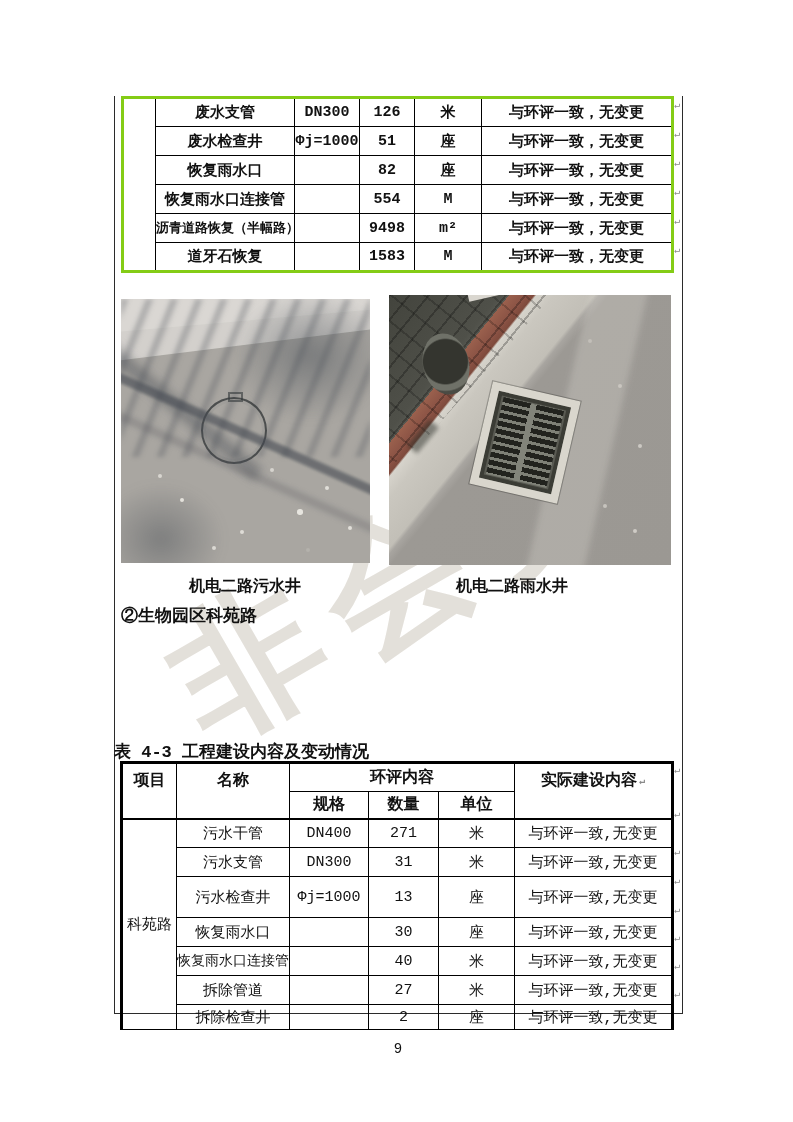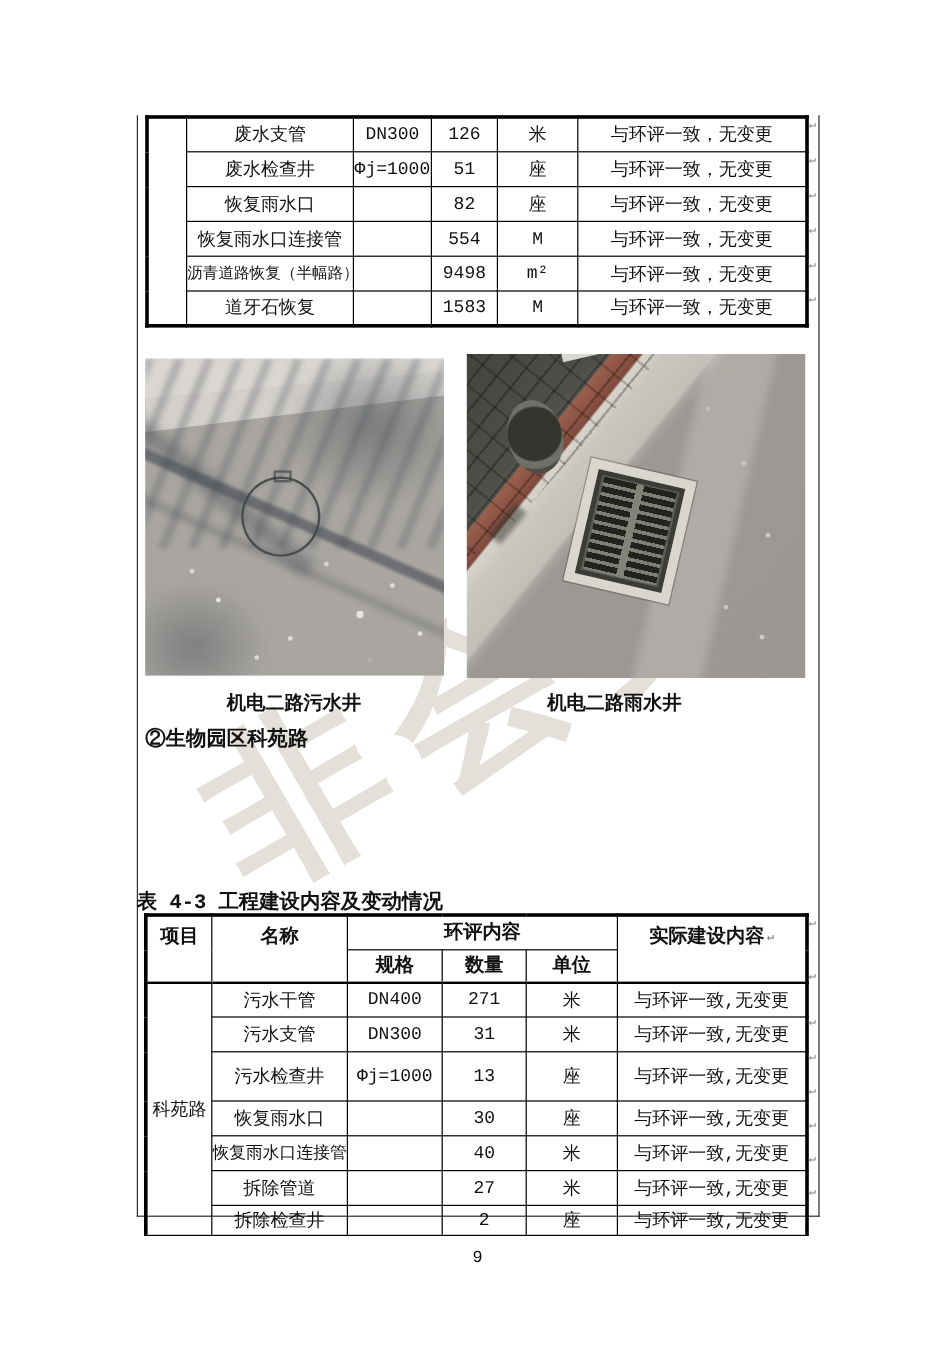--- a/index.html
+++ b/index.html
@@ -10,21 +10,21 @@
          border-left:1px solid #2b2b2b;border-right:1px solid #2b2b2b;border-bottom:1px solid #2b2b2b;z-index:1;}
   
   .watermark{position:absolute;left:150px;top:470px;width:520px;height:310px;z-index:1;pointer-events:none;}
   .watermark span{display:block;transform:rotate(-30deg);font-size:148px;font-weight:bold;
                   letter-spacing:22px;color:#cdc7bc;opacity:.55;white-space:nowrap;
                   font-family:"Liberation Serif",serif;}
   
   table{border-collapse:collapse;table-layout:fixed;z-index:3;position:absolute;background:transparent;}
   td{border:1px solid #000;text-align:center;vertical-align:middle;padding:0;
      font-size:15px;white-space:nowrap;overflow:hidden;}
-  #tbl-top{left:121px;top:96px;width:550px;border:3px solid #000000;}
+  #tbl-top{left:121px;top:96px;width:550px;border:3px solid #84cc16;font-weight:bold;}
   #tbl-top tr{height:29px;}
   #tbl-43{left:120px;top:761px;width:551px;border:3px solid #000;border-bottom-width:1px;}
   .hdr{font-weight:bold;font-size:16px;}
   .vtop{vertical-align:top;padding-top:6px;}
   .hdr-split{border-bottom-width:2px;}
   .fz13{font-size:13px;}
   .fz14{font-size:14px;}
   
   .photo{position:absolute;overflow:hidden;z-index:2;background:#a9a6a1;}
   #photo1{left:121px;top:299px;width:249px;height:264px;}

